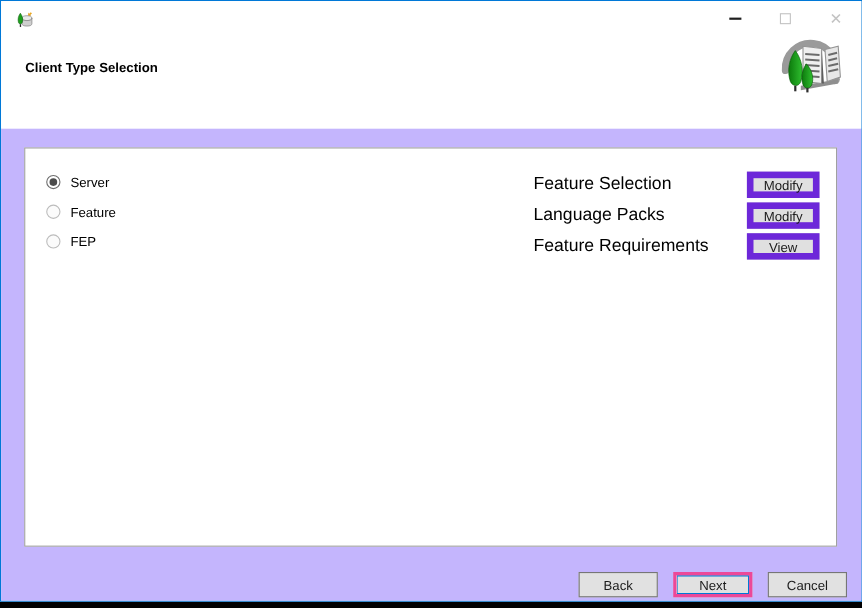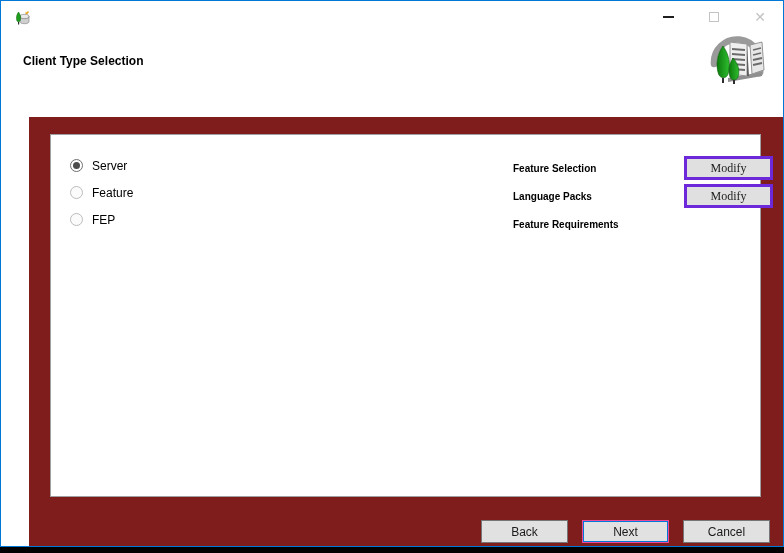--- a/index.html
+++ b/index.html
@@ -52,22 +52,21 @@
   .header-subtitle {
     position: absolute;
     left: 38px; top: 47px;
     font-size: 12px; color: #1c1c1c;
   }
   .logo { position: absolute; top: -5px; right: 15px; width: 62px; height: 64px; }
   
   .body-area {
     position: relative;
     flex: 1;
-    background: #7f1d1d;
-    margin-left: 28px;
+    background: #c4b5fd;
   }
   .panel {
     position: absolute;
     left: 21px; right: 22px;
     top: 17px; bottom: 49px;
     background: #ffffff;
     border: 1px solid #a0a0a0;
   }
   
   .radio-col { position: absolute; left: 19px; top: 17px; }
@@ -89,45 +88,45 @@
     border-radius: 50%;
     background: #4c4c4c;
   }
   .radio-label { margin-left: 9px; font-size: 12px; color: #000; }
   
   .opt-col { position: absolute; left: 462px; top: 21px; width: 260px; }
   .opt-row {
     display: flex; align-items: center; justify-content: space-between;
     height: 24px; margin-bottom: 4px;
   }
-  .opt-label { font-size: 10px; font-weight: bold; color: #000; }
+  .opt-label { font-size: 16px; font-weight: normal; color: #000; }
   .opt-btn {
-    width: 89px; height: 24px;
+    width: 66px; height: 24px;
     background: #e0e0e0;
-    border: 3px solid #6d28d9;
-    font-family: Liberation Serif, serif;
+    border: 6px solid #6d28d9;
+    font-family: Liberation Sans, sans-serif;
     font-size: 12px; color: #1b1b1b;
     cursor: pointer;
   }
   
   .footer-btns {
     position: absolute;
     right: 13px; bottom: 3px;
     display: flex; gap: 14px;
   }
   .footer-btn {
-    width: 87px; height: 23px;
+    width: 72px; height: 23px;
     background: #e1e1e1;
     border: 1px solid #767676;
     font-family: inherit;
     font-size: 12px; color: #1b1b1b;
     cursor: pointer;
   }
   .footer-btn.default {
-    border: 1px solid #ec4899;
+    border: 3px solid #ec4899;
     box-shadow: inset 0 0 0 1px #0078d7;
   }
 </style>
 </head>
 <body>
 
 <div class="window">
 
   <div class="titlebar">
     <svg class="app-icon" viewBox="0 0 17 17">
@@ -206,20 +205,21 @@
         <div class="opt-row">
           <span class="opt-label">Feature Selection</span>
           <button class="opt-btn">Modify</button>
         </div>
         <div class="opt-row">
           <span class="opt-label">Language Packs</span>
           <button class="opt-btn">Modify</button>
         </div>
         <div class="opt-row">
           <span class="opt-label">Feature Requirements</span>
+          <button class="opt-btn">View</button>
         </div>
       </div>
 
     </div>
 
     <div class="footer-btns">
       <button class="footer-btn">Back</button>
       <button class="footer-btn default">Next</button>
       <button class="footer-btn">Cancel</button>
     </div>

